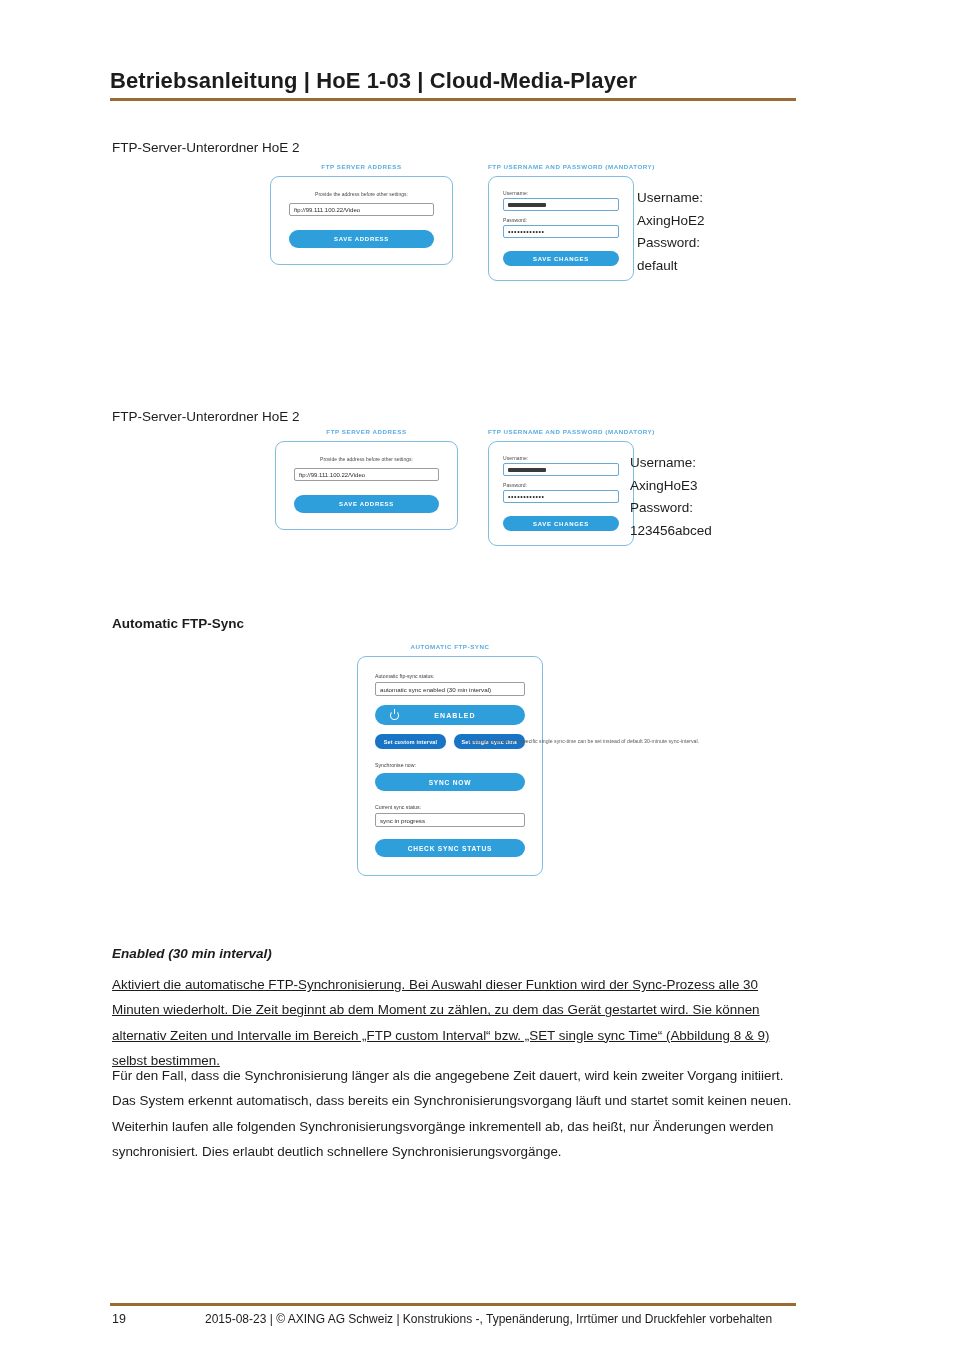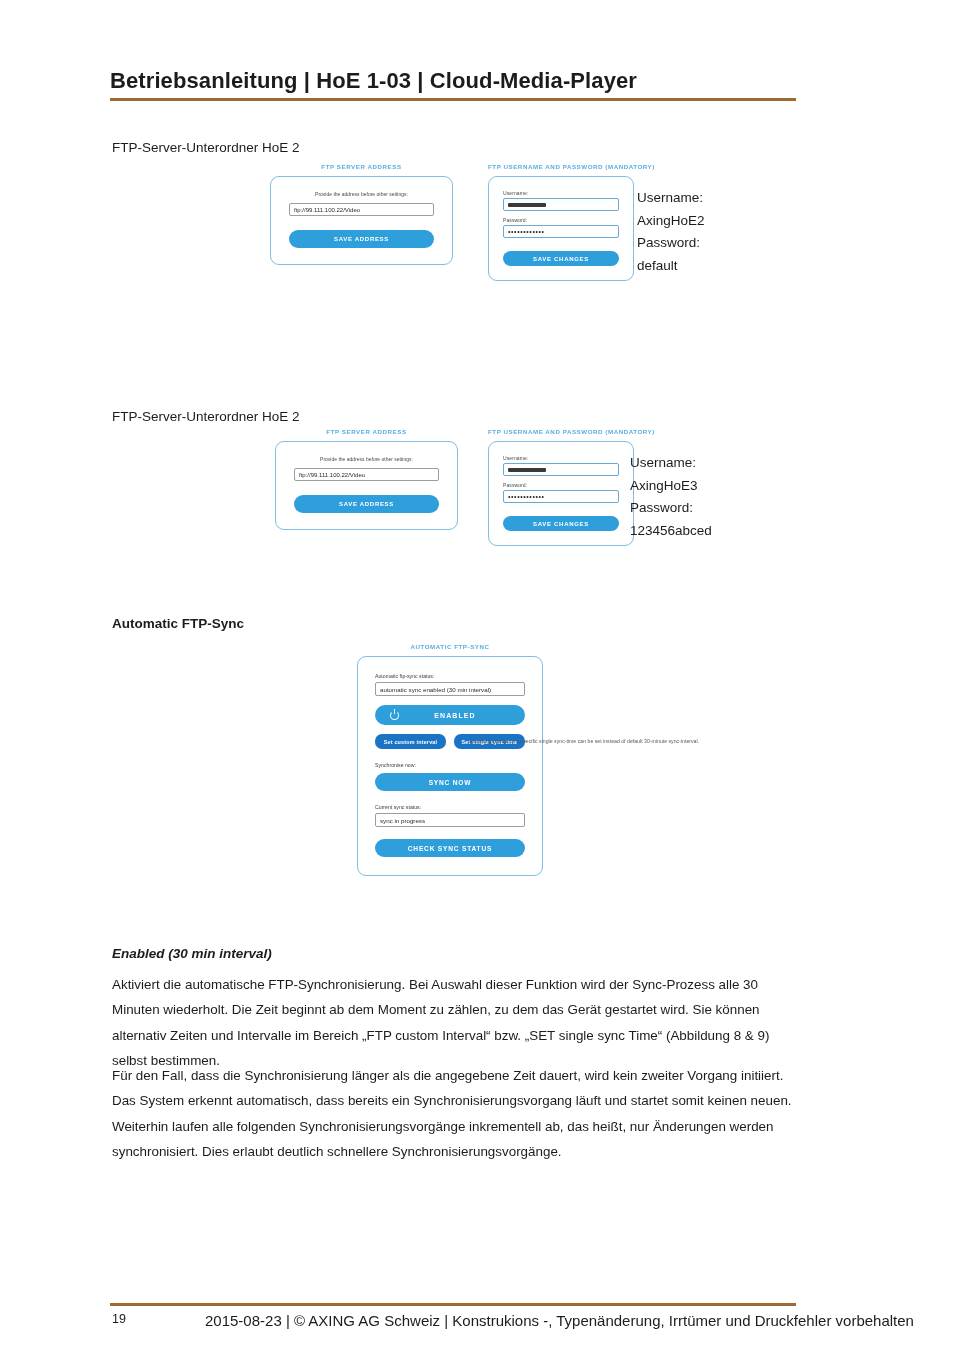--- a/index.html
+++ b/index.html
@@ -119,21 +119,21 @@
     font-size: 13.4px; line-height: 25.4px; color: #1c1c1c; text-align: left;
   }
 
   
   .foot-pg {
     position: absolute; left: 112px; top: 1312px;
     font-size: 12.5px; color: #1c1c1c;
   }
   .foot-tx {
     position: absolute; left: 205px; top: 1312px;
-    font-size: 15px; color: #1c1c1c; white-space: nowrap;
+    font-size: 12px; color: #1c1c1c; white-space: nowrap;
   }
 </style>
 </head>
 <body>
 
 <div class="page">
 
   <div class="doc-header">
     <div class="doc-header-title">Betriebsanleitung | HoE 1-03 | Cloud-Media-Player</div>
   </div>
@@ -236,20 +236,20 @@
       <div class="blk">
         <div class="lbl">Current sync status:</div>
         <div class="tbox grey">sync in progress</div>
       </div>
 
       <div class="btn btn-wide" style="margin-top:12px;">CHECK SYNC STATUS</div>
     </div>
   </div>
 
   <div class="body-h" style="top:946px;font-style:italic;">Enabled (30 min interval)</div>
-  <div class="para" style="top:972px;">Aktiviert die automatische FTP-Synchronisierung. Bei Auswahl dieser Funktion wird der Sync-Prozess alle 30 Minuten wiederholt. Die Zeit beginnt ab dem Moment zu zählen, zu dem das Gerät gestartet wird. Sie können alternativ Zeiten und Intervalle im Bereich „FTP custom Interval“ bzw. „SET single sync Time“ (Abbildung 8 &amp; 9) selbst bestimmen.</div>
+  <div class="para" style="top:972px;text-decoration:underline;">Aktiviert die automatische FTP-Synchronisierung. Bei Auswahl dieser Funktion wird der Sync-Prozess alle 30 Minuten wiederholt. Die Zeit beginnt ab dem Moment zu zählen, zu dem das Gerät gestartet wird. Sie können alternativ Zeiten und Intervalle im Bereich „FTP custom Interval“ bzw. „SET single sync Time“ (Abbildung 8 &amp; 9) selbst bestimmen.</div>
   <div class="para" style="top:1063px;">Für den Fall, dass die Synchronisierung länger als die angegebene Zeit dauert, wird kein zweiter Vorgang initiiert. Das System erkennt automatisch, dass bereits ein Synchronisierungsvorgang läuft und startet somit keinen neuen. Weiterhin laufen alle folgenden Synchronisierungsvorgänge inkrementell ab, das heißt, nur Änderungen werden synchronisiert. Dies erlaubt deutlich schnellere Synchronisierungsvorgänge.</div>
 
   <div class="rule bottom"></div>
   <div class="foot-pg">19</div>
   <div class="foot-tx">2015-08-23 | © AXING AG Schweiz | Konstrukions -, Typenänderung, Irrtümer und Druckfehler vorbehalten</div>
 
 </div>
 
 </body></html>

